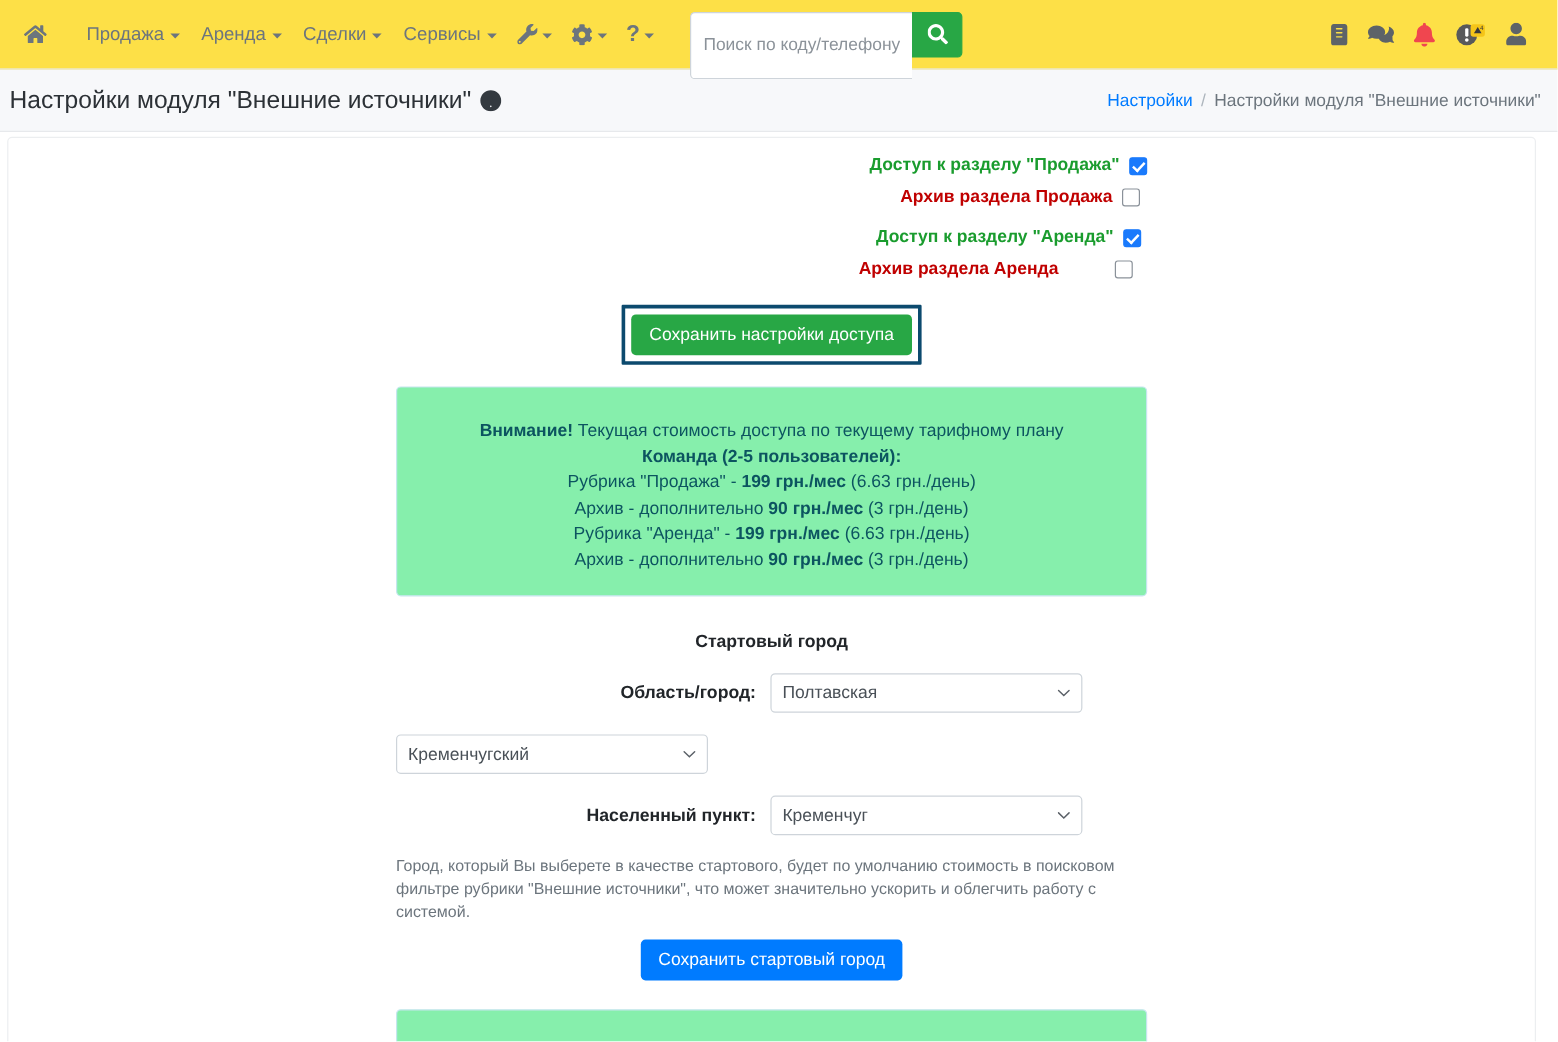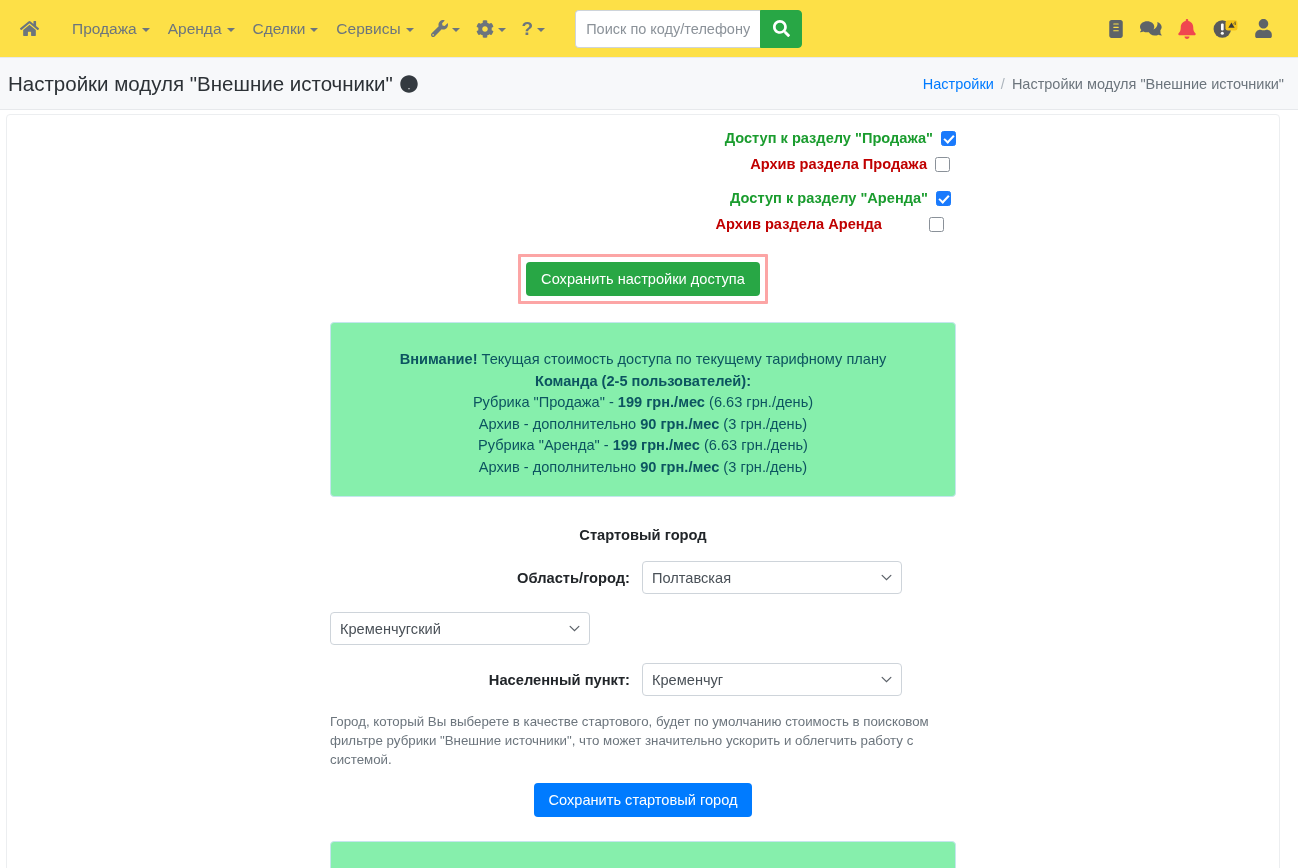--- a/index.html
+++ b/index.html
@@ -59,21 +59,21 @@
   .nav-icon-btn { color: #6c757d; display: flex; align-items: center; gap: 4px; padding: 6px 8px; cursor: pointer;}
 
   
   .search-wrap {
     display: flex;
     margin-left: 22px;
     height: 38px;
   }
   .search-input {
     width: 185px;
-    height: 38px;
+    height: 56px;
     border: 1px solid #ced4da;
     border-right: none;
     border-radius: 4px 0 0 4px;
     padding: 4px 10px;
     font-size: 14.5px;
     color: #495057;
     outline: none;
     background: #fff;
     font-family: "Liberation Sans", sans-serif;
   }
@@ -185,21 +185,21 @@
   }
   .cb-gap { height: 8px; }
 
   
   .hl-wrap {
     margin-top: 17px;
     display: flex;
     justify-content: center;
   }
   .hl-box {
-    border: 3px solid #fca5a5;
+    border: 3px solid #0c4a6e;
     padding: 5px;
     display: inline-block;
     border-radius: 1px;
   }
   .btn-green {
     background: #28a745;
     color: #fff;
     border: none;
     border-radius: 4px;
     padding: 9px 15px;

